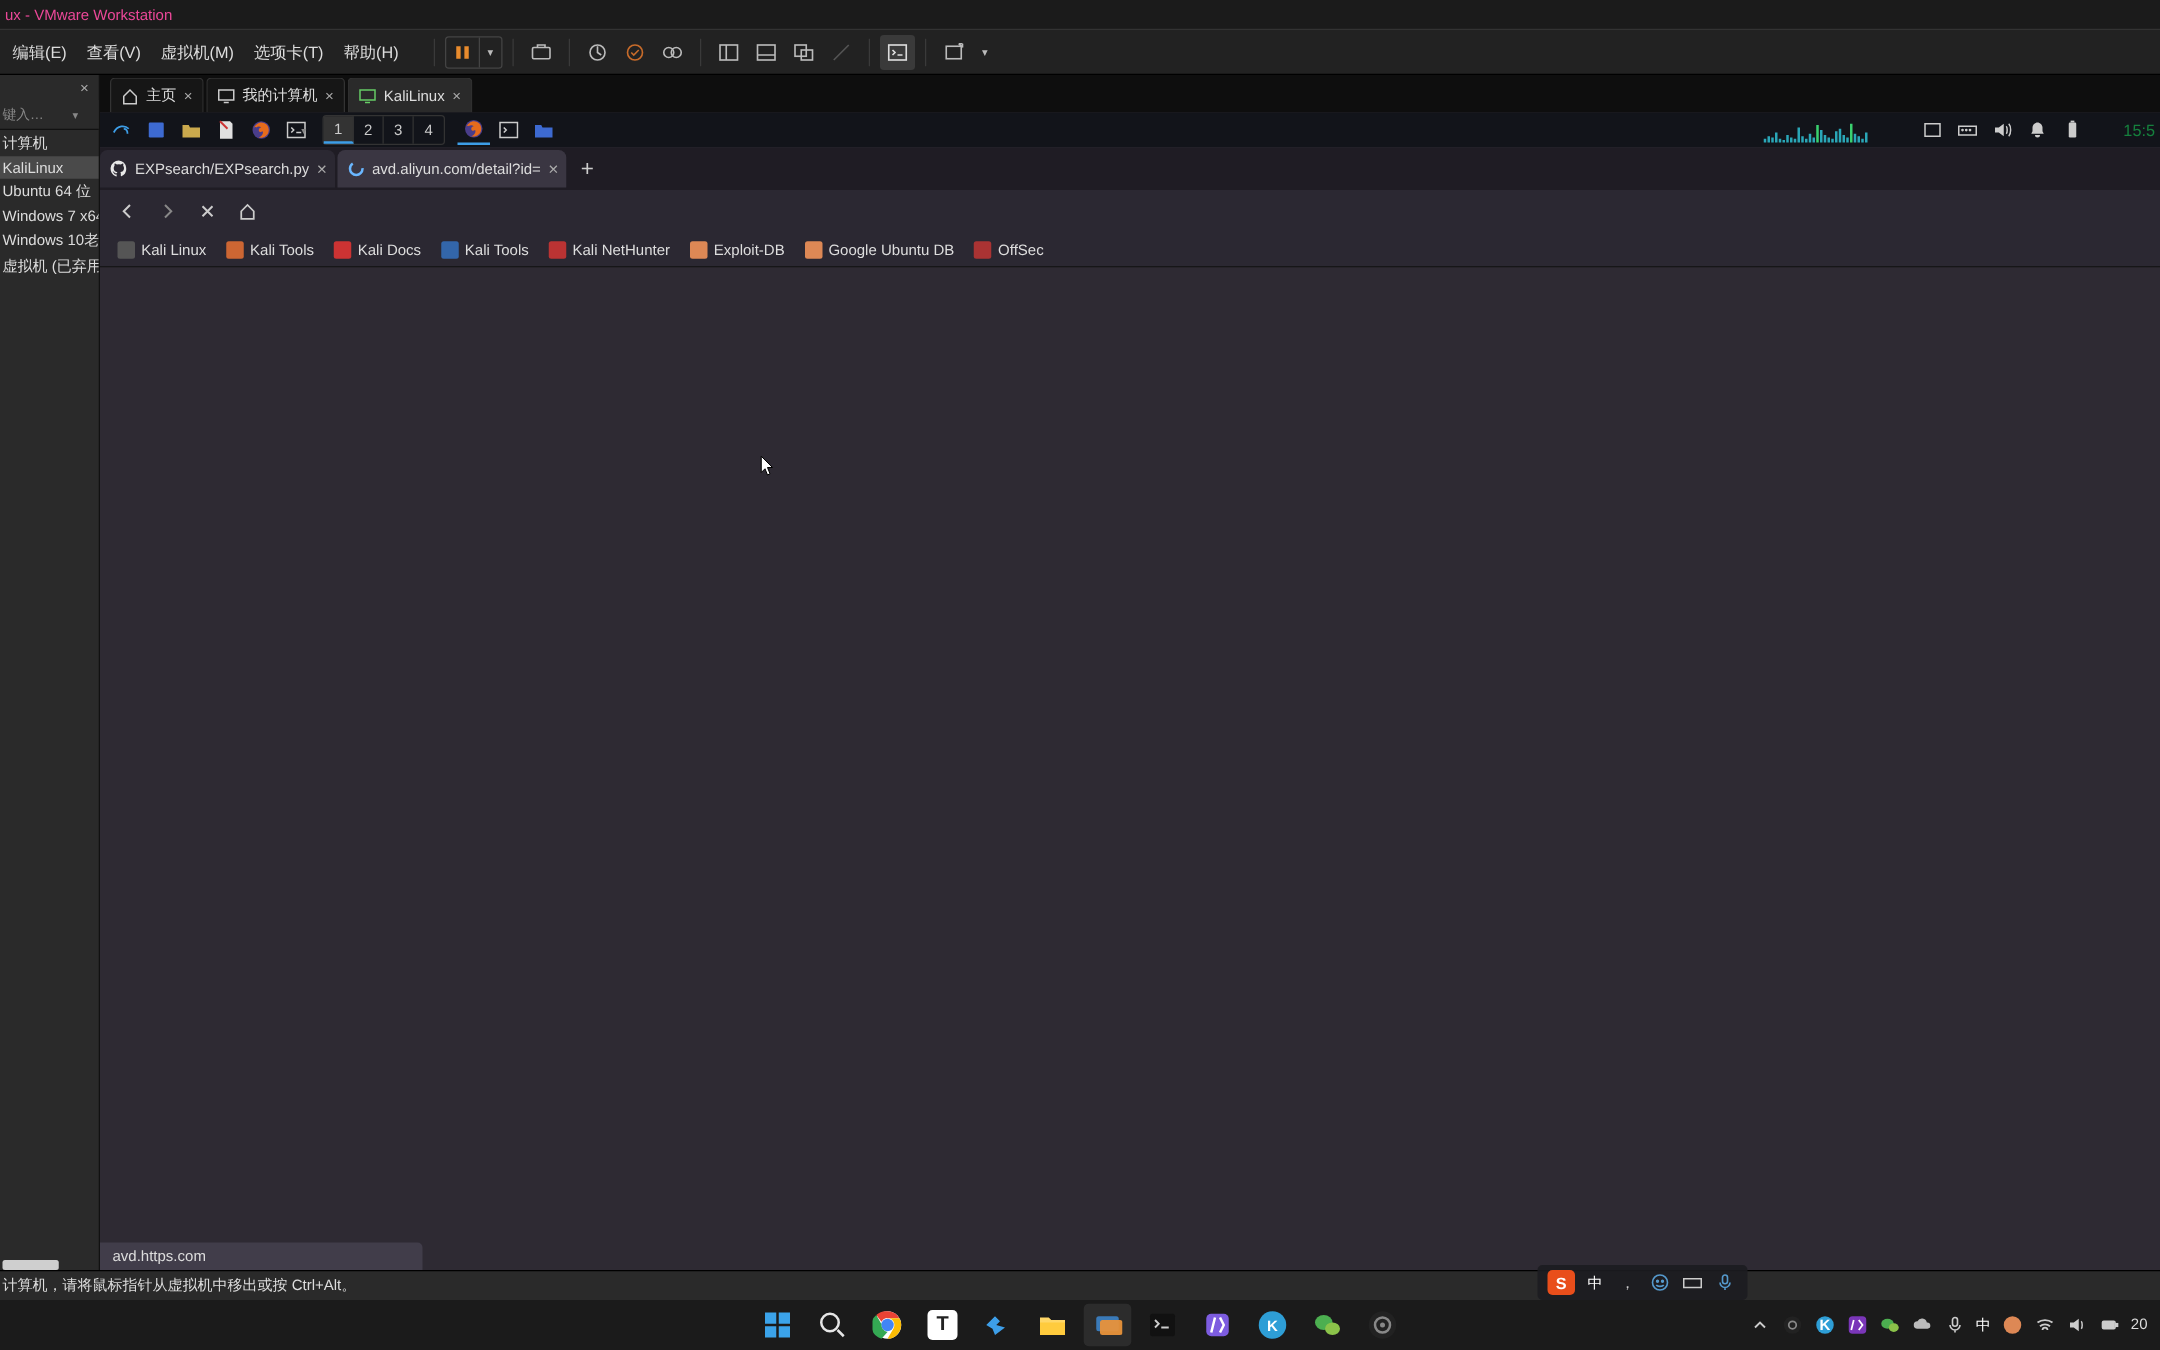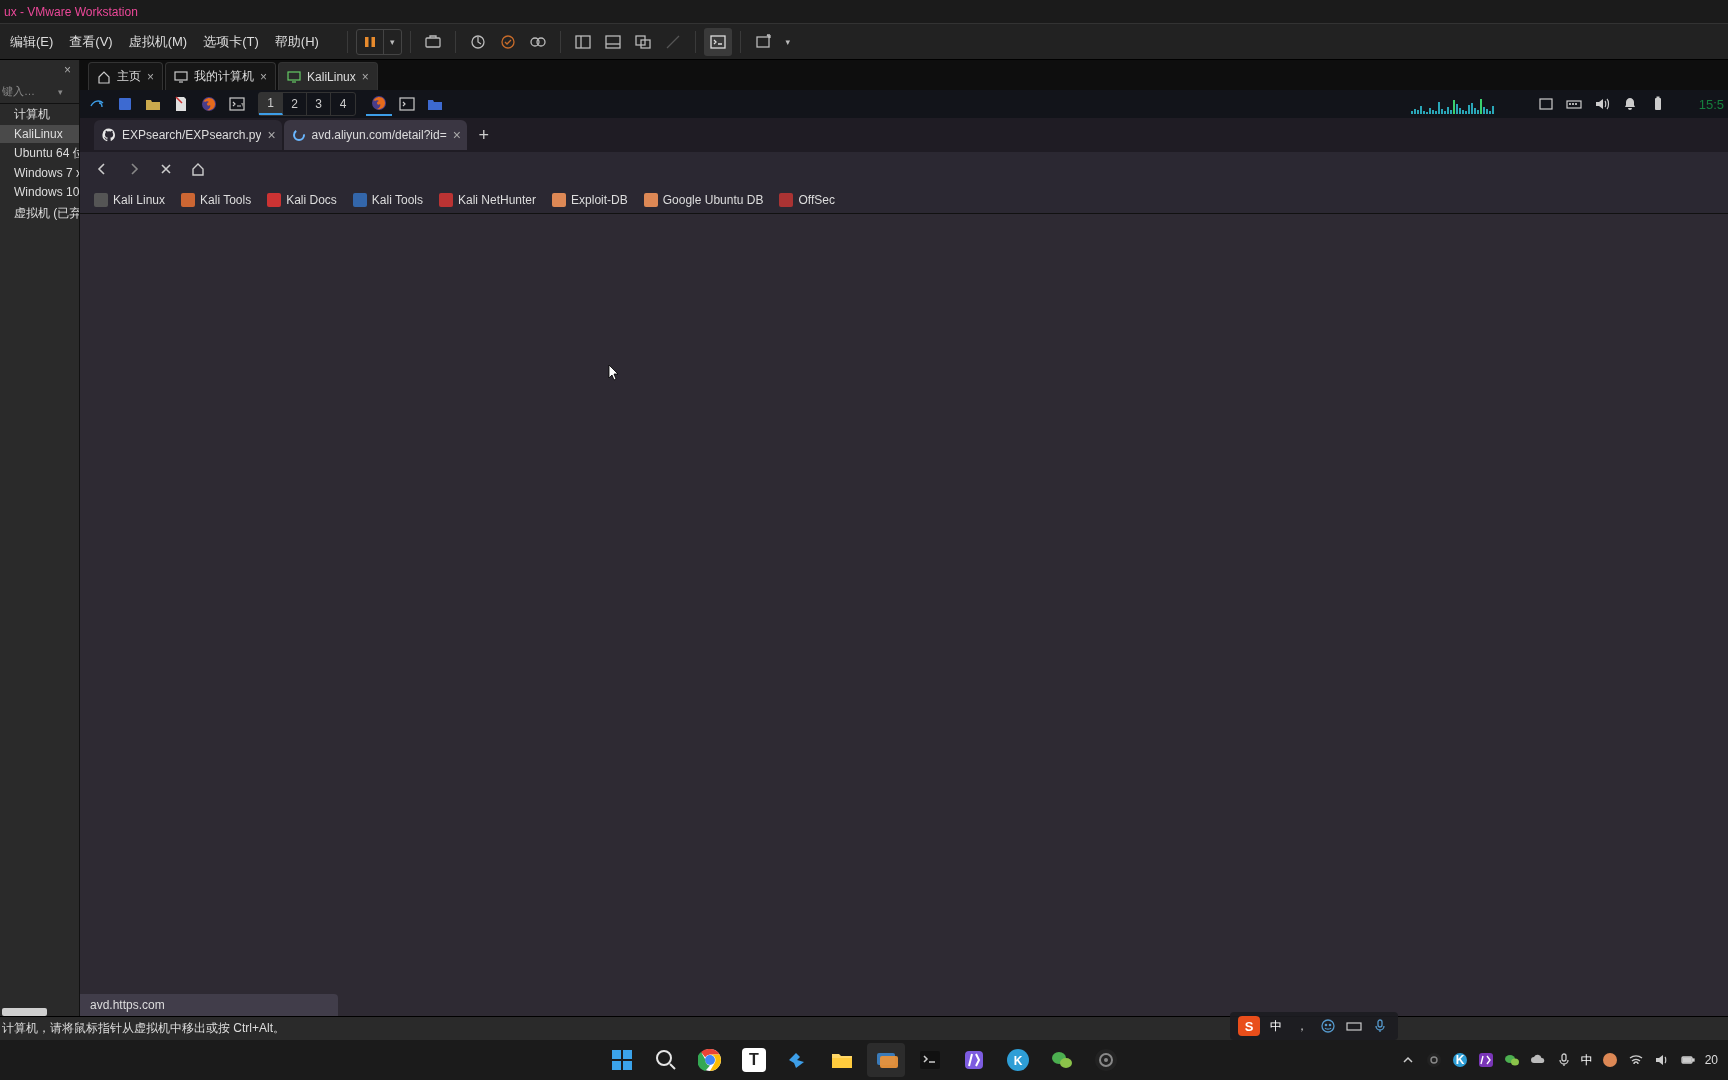--- a/index.html
+++ b/index.html
@@ -24,21 +24,21 @@
   
   .main-row { display: flex; height: calc(100% - 60px - 24px - 40px); }
 
   
   .vm-sidebar { width: 80px; background: #2a2a2a; border-right: 1px solid #111; display: flex; flex-direction: column; }
   .lib-search { height: 24px; background: #2a2a2a; display: flex; align-items: center; border-bottom: 1px solid #111; }
   .lib-search span { flex: 1; color: #888; padding-left: 2px; font-size: 11px; overflow: hidden; white-space: nowrap; text-overflow: ellipsis; }
   .lib-search .drop { width: 14px; text-align: center; color: #888; font-size: 9px; }
   .lib-x { height: 20px; display: flex; justify-content: flex-end; align-items: center; padding-right: 8px; color: #aaa; }
   .lib-list { flex: 1; overflow: hidden; }
-  .lib-item { padding: 2px 14px; color: #ddd; font-size: 12px; white-space: nowrap; overflow: hidden; }
+  .lib-item { padding: 2px 2px; color: #ddd; font-size: 12px; white-space: nowrap; overflow: hidden; }
   .lib-item.sel { background: #4a4a4a; }
   .lib-scroll { height: 8px; background: #cfcfcf; margin: 2px 2px 0 2px; border-radius: 2px; width: 45px; }
 
   
   .guest-col { flex: 1; display: flex; flex-direction: column; background: #0e0e0e; }
 
   
   .vm-tabs { height: 30px; background: #0e0e0e; display: flex; align-items: flex-end; padding-left: 8px; gap: 0; }
   .vm-tab { height: 28px; padding: 0 8px; display: flex; align-items: center; gap: 6px; border: 1px solid #333; border-bottom: none; background: #161616; color: #ddd; font-size: 12px; border-radius: 4px 4px 0 0; margin-right: 2px; }
   .vm-tab.active { background: #2a2a2a; }
@@ -59,21 +59,21 @@
   .kali-panel .ws.active { background: #333; border-bottom: 2px solid #3d9ee8; }
   .kali-panel .spacer { flex: 1; }
   .kali-panel .graph { width: 120px; height: 20px; display: flex; align-items: flex-end; gap: 1px; }
   .kali-panel .graph span { width: 2px; background: #2aa7b8; }
   .kali-panel .time { margin-left: 26px; color: #15803d; font-size: 13px; }
 
   
   .firefox { flex: 1; display: flex; flex-direction: column; background: #2e2a33; }
 
   
-  .ff-tabs { height: 34px; background: #1f1c24; display: flex; align-items: center; padding-left: 14px; text-align: right; }
+  .ff-tabs { height: 34px; background: #1f1c24; display: flex; align-items: center; padding-left: 0; text-align: right; }
   .ff-tab { height: 30px; min-width: 180px; max-width: 200px; padding: 0 6px 0 8px; display: flex; align-items: center; gap: 6px; background: #2b2832; border-radius: 6px 6px 0 0; color: #ddd; font-size: 12px; margin-right: 2px; }
   .ff-tab.active { background: #3a3642; }
   .ff-tab .favicon { width: 14px; height: 14px; flex-shrink: 0; }
   .ff-tab .title { flex: 1; overflow: hidden; text-overflow: ellipsis; white-space: nowrap; }
   .ff-tab .close { color: #aaa; font-size: 14px; flex-shrink: 0; }
   .ff-newtab { width: 30px; height: 30px; display: flex; align-items: center; justify-content: center; color: #ccc; font-size: 18px; }
 
   
   .ff-nav { height: 34px; background: #2b2832; display: flex; align-items: center; padding: 0 8px; gap: 4px; }
   .ff-nav .nav-btn { width: 28px; height: 28px; display: flex; align-items: center; justify-content: center; color: #bbb; }

